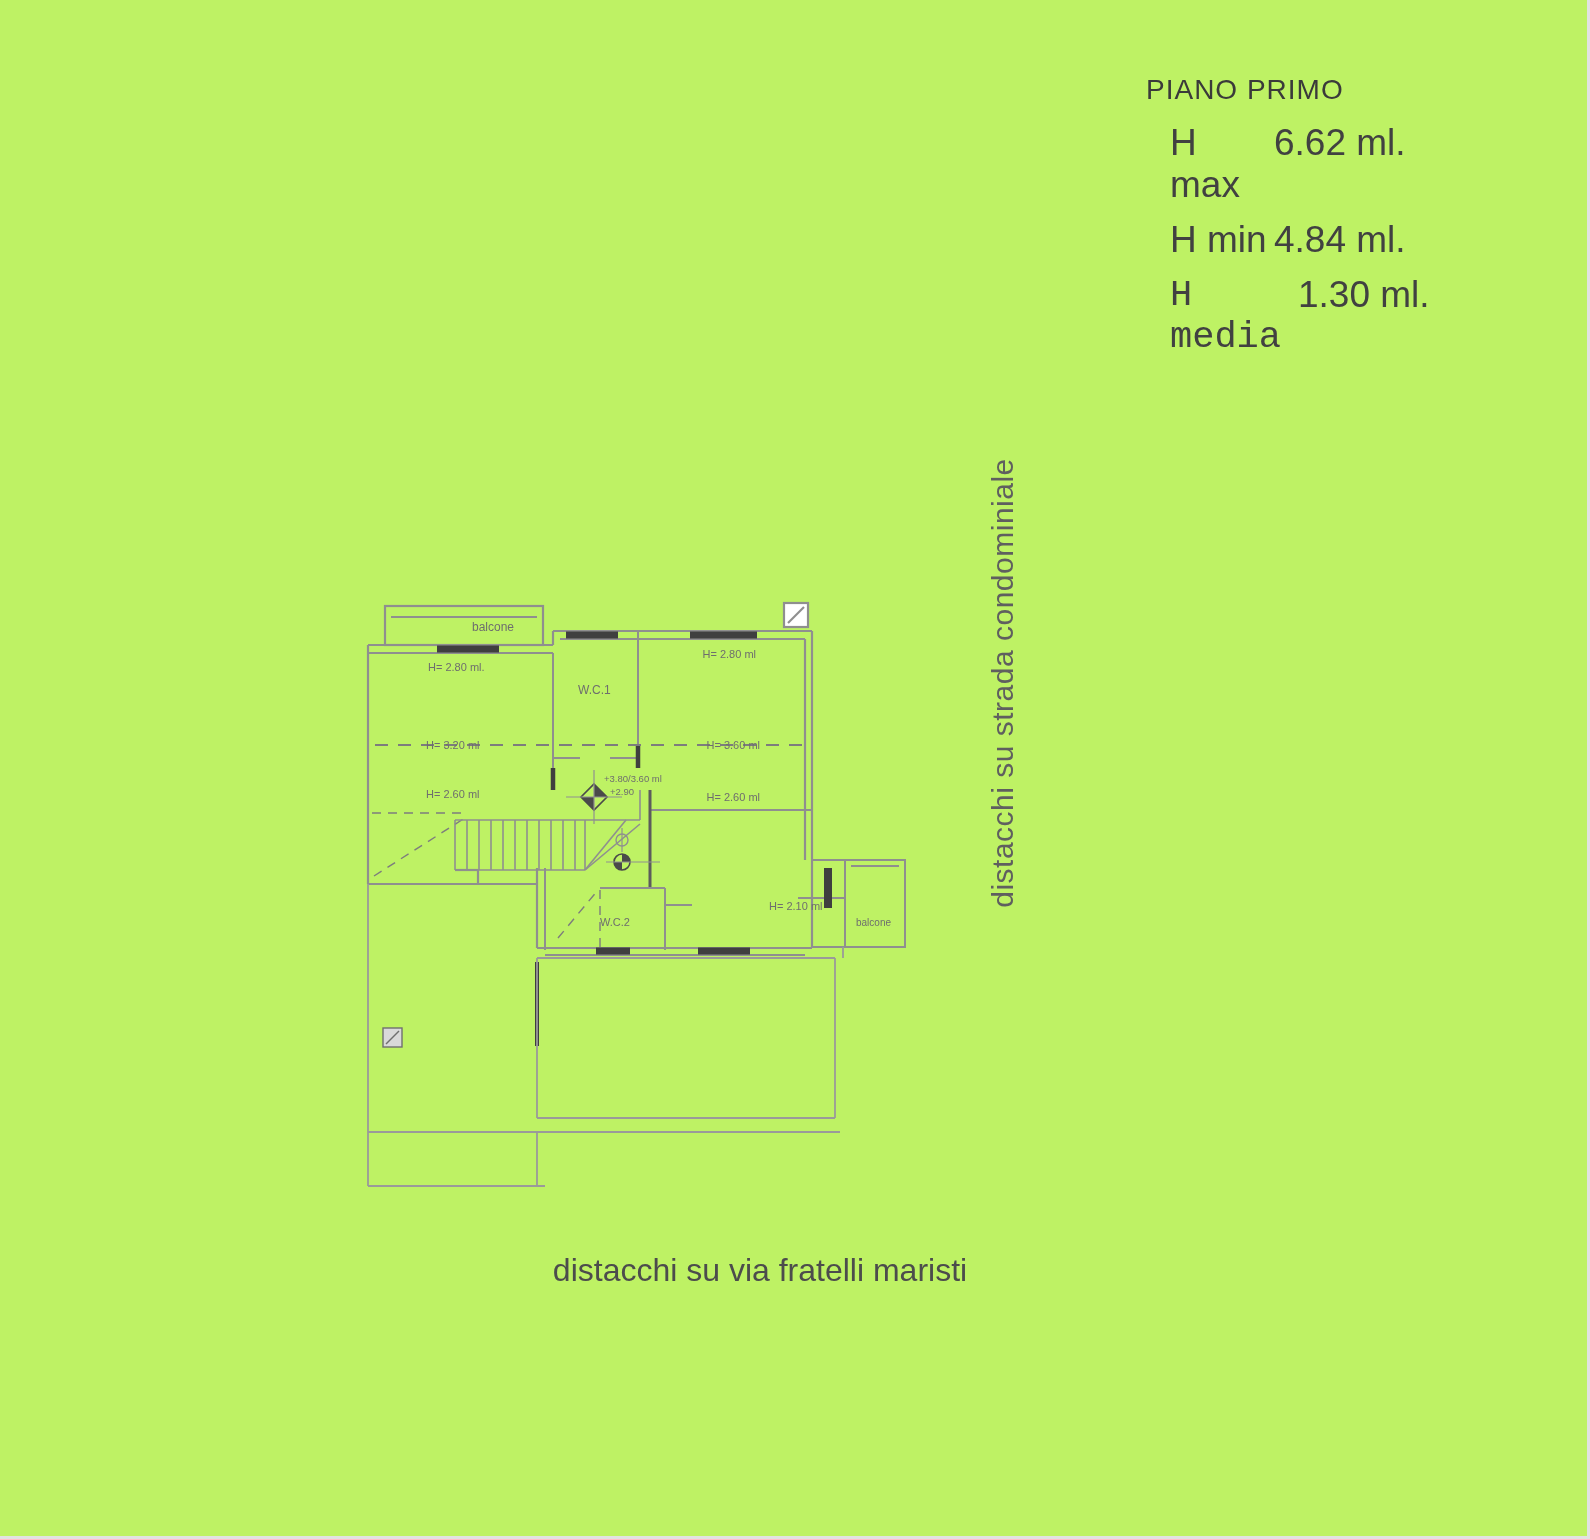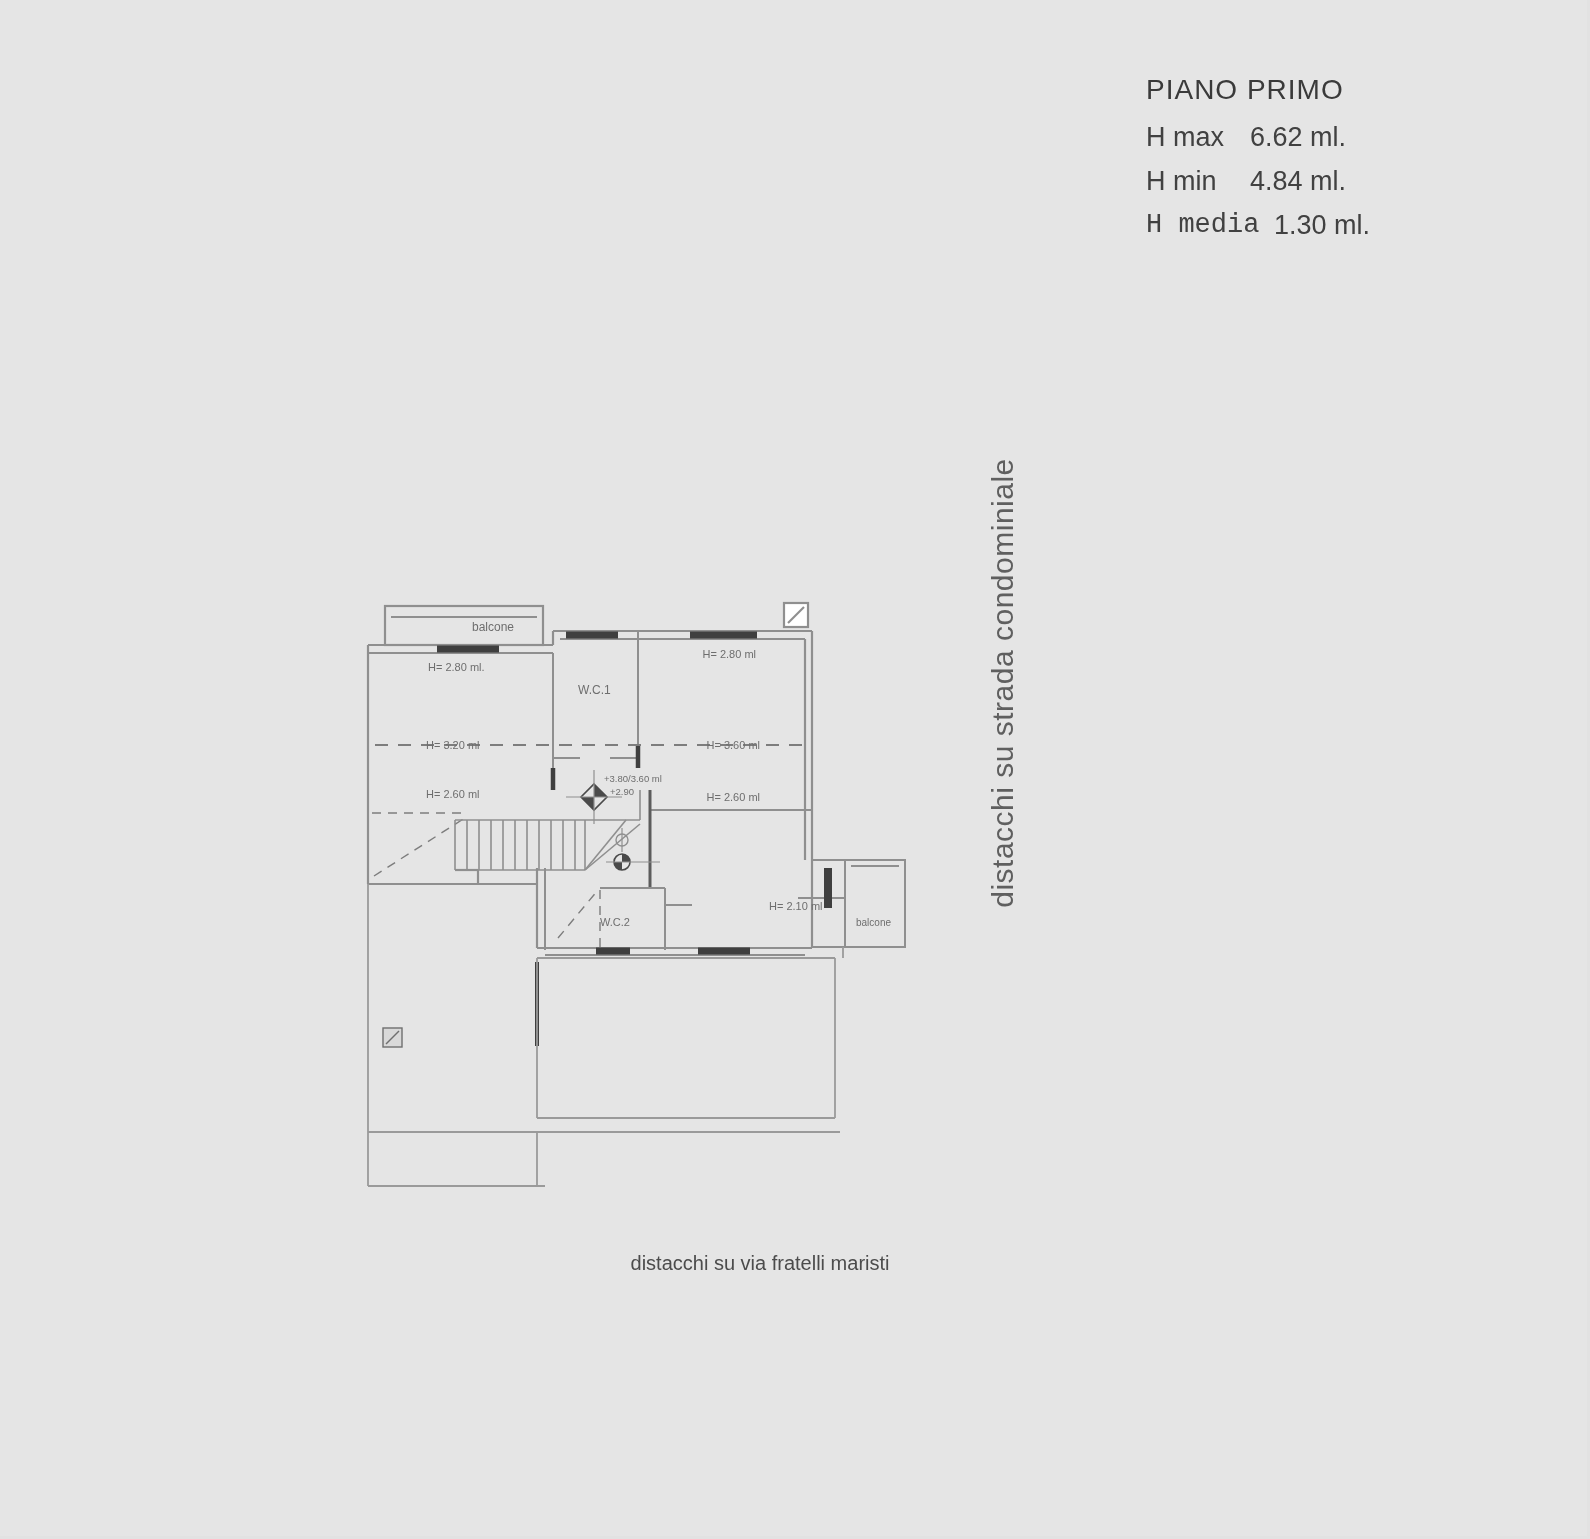--- a/index.html
+++ b/index.html
@@ -1,20 +1,20 @@
 <!DOCTYPE html>
 <html><head>
 <meta charset="utf-8">
 <style>
   html, body { margin: 0; padding: 0; background: #ffffff; }
   .page {
     position: relative;
     width: 1590px;
     height: 1539px;
-    background: #e5e5e5;
+    background: #bef264;
     overflow: hidden;
     font-family: "Liberation Sans", "DejaVu Sans", sans-serif;
     border-right: 3px solid #e2e2e2;
     border-bottom: 3px solid #e2e2e2;
     box-sizing: border-box;
   }
   
   .legend {
     position: absolute;
     left: 1146px;
@@ -22,23 +22,24 @@
     color: #3f3f3f;
   }
   .legend-title {
     font-size: 28px;
     letter-spacing: 1px;
     color: #3a3a3a;
     margin-bottom: 16px;
   }
   .legend-row {
     display: flex;
-    font-size: 27px;
+    font-size: 37px;
     color: #414141;
     margin-bottom: 13px;
+    margin-left: 24px;
   }
   .legend-row .lab { width: 104px; }
   .legend-row.media { margin-top: 9px; }
   .legend-row.media .lab { width: 128px; font-family: Liberation Mono, monospace; }
   
   .vertical-note {
     position: absolute;
     left: 1003px;
     top: 683px;
     transform: translate(-50%, -50%) rotate(-90deg);
@@ -47,21 +48,21 @@
     color: #5f5f5f;
     letter-spacing: 0.5px;
   }
   
   .bottom-note {
     position: absolute;
     left: 760px;
     top: 1252px;
     transform: translateX(-50%);
     white-space: nowrap;
-    font-size: 20px;
+    font-size: 32px;
     color: #4c4c4c;
   }
   svg.plan { position: absolute; left: 0; top: 0; }
   svg.plan text {
     font-family: "Liberation Sans", "DejaVu Sans", sans-serif;
     fill: #6e6e6e;
   }
 </style>
 </head>
 <body>

